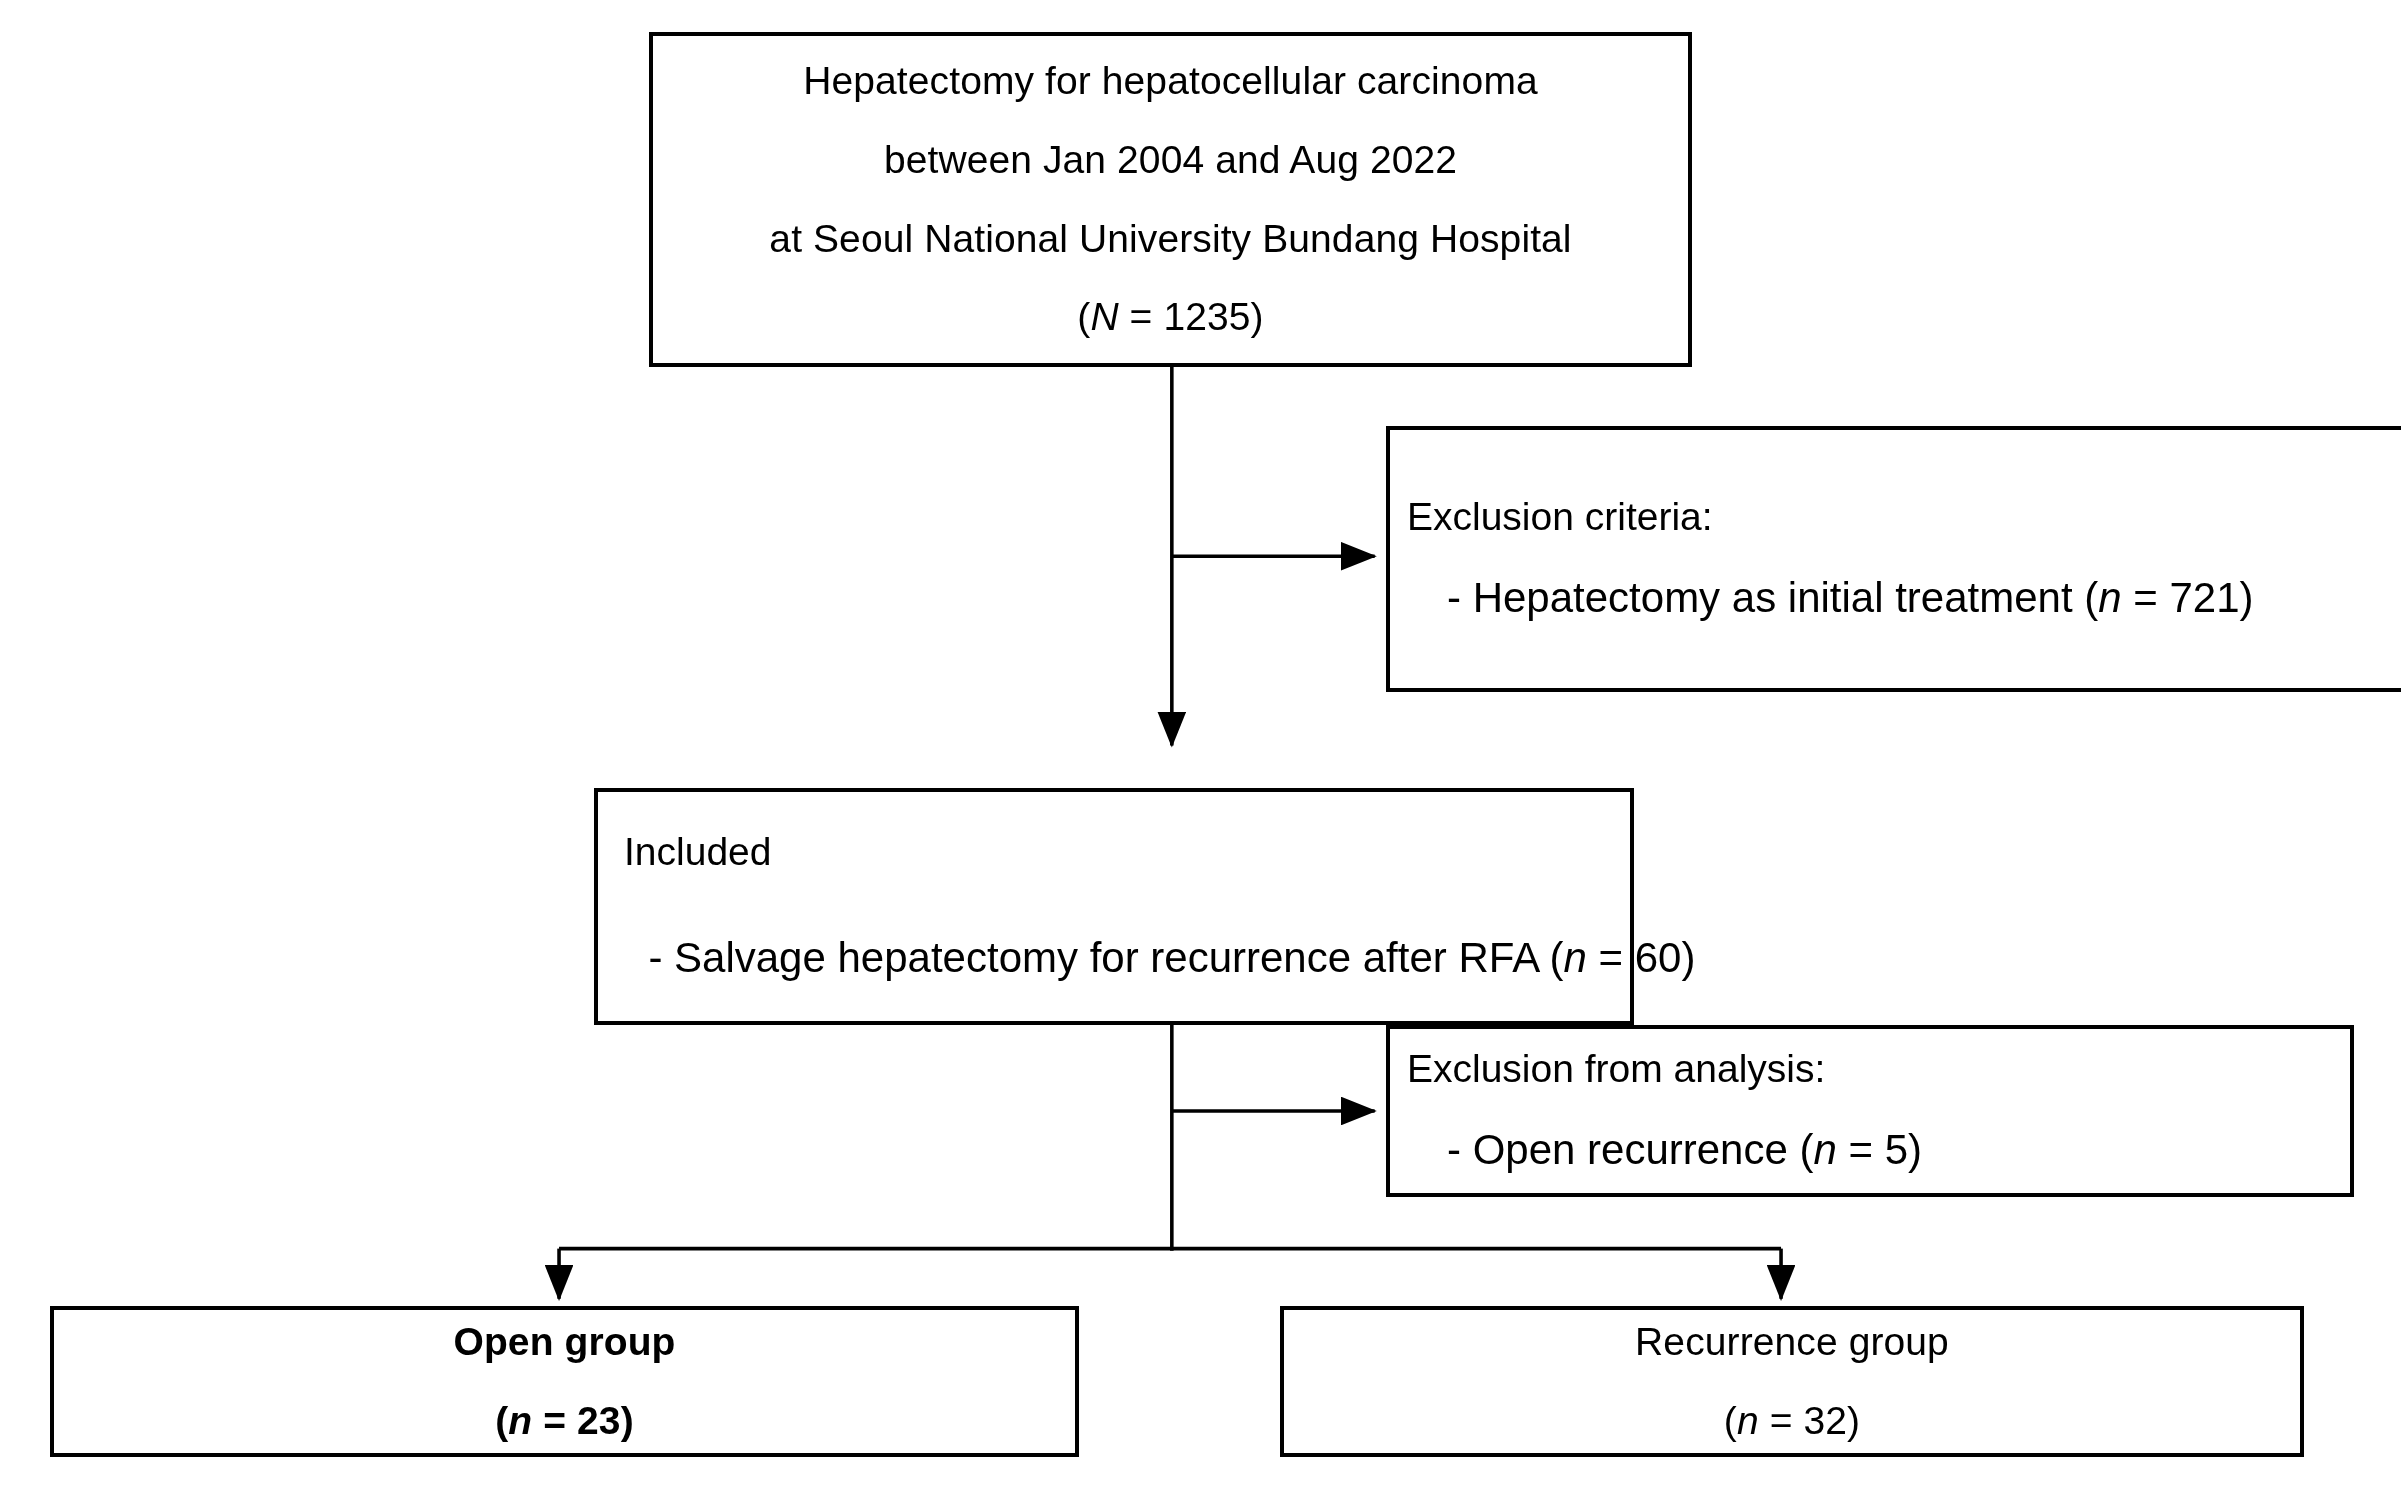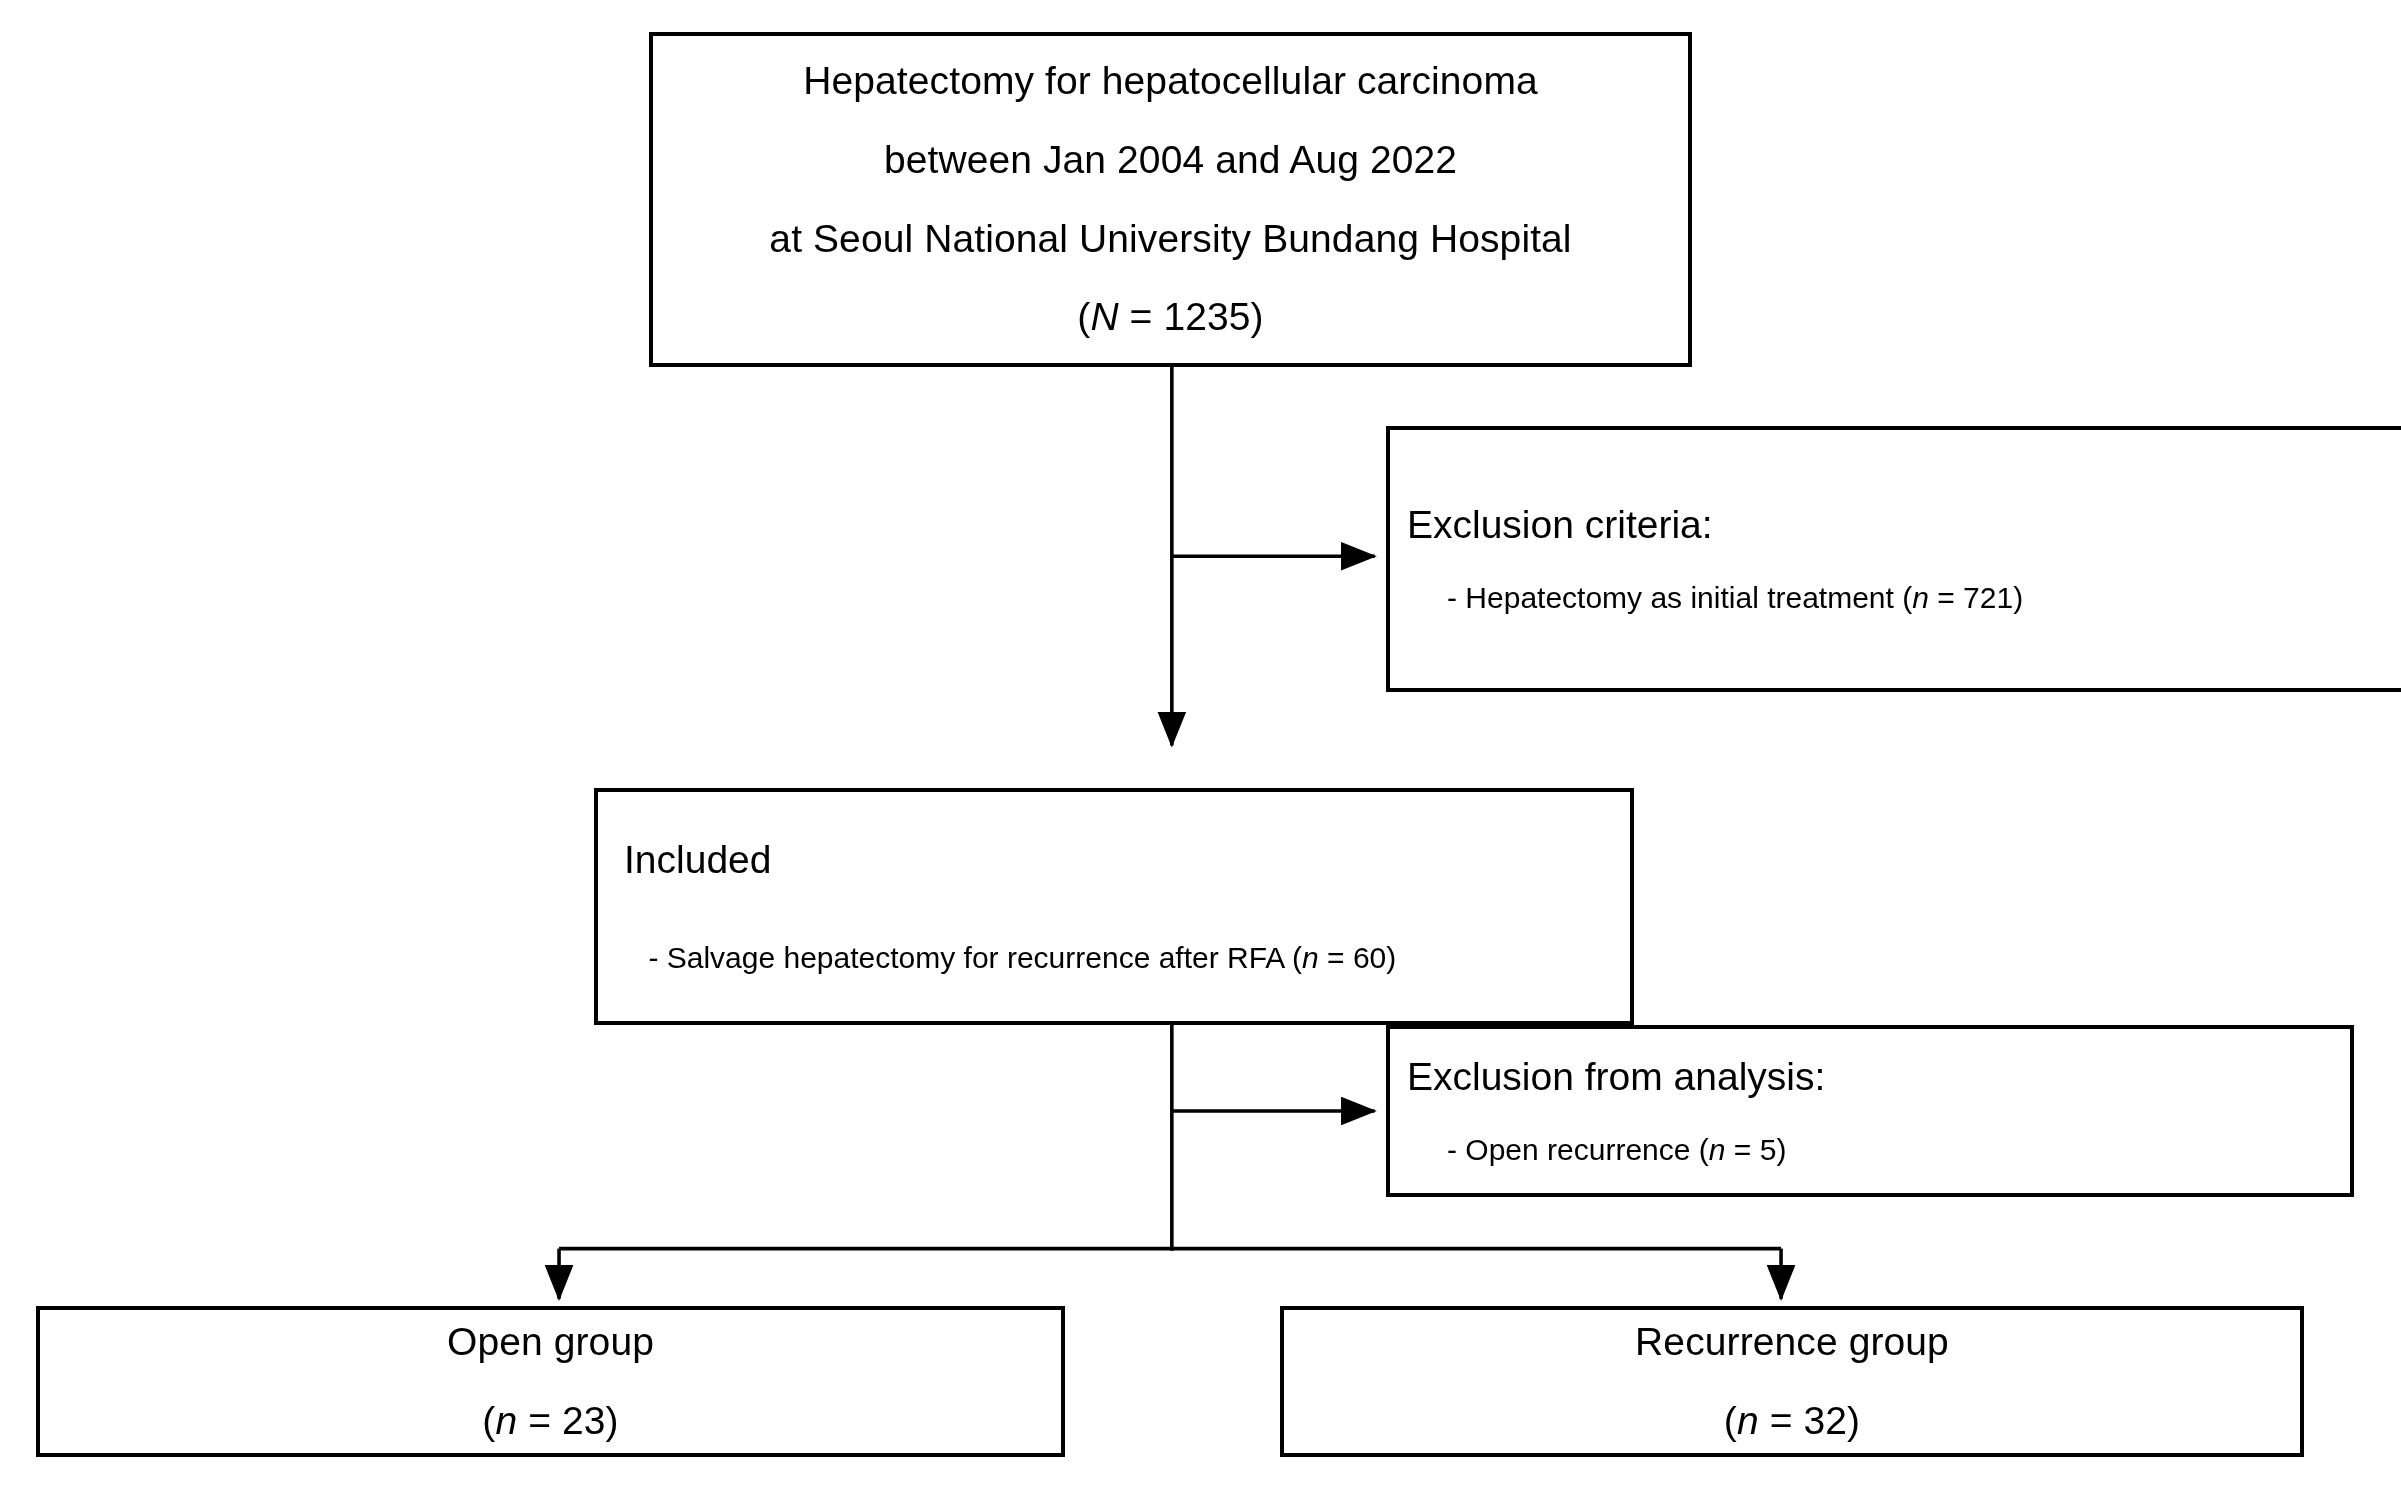--- a/index.html
+++ b/index.html
@@ -50,32 +50,32 @@
     line-height: 1.30;
     white-space: pre;
     letter-spacing: 0.1px;
   }
   .heading-line {
     font-size: 39px;
     line-height: 1.30;
     white-space: pre;
   }
   .bullet-line {
-    font-size: 30px;
+    font-size: 42px;
     line-height: 1.34;
     white-space: pre;
   }
   .it { font-style: italic; }
 
   
   #node-source     { left: 649px;  top: 32px;   width: 1043px; height: 335px;  padding: 0 17px; }
   #node-excl-crit  { left: 1386px; top: 426px;  width: 1141px; height: 266px;  padding: 0 17px; }
   #node-included   { left: 594px;  top: 788px; width: 1040px; height: 237px;  padding: 0 26px; }
   #node-excl-anal  { left: 1386px; top: 1025px; width: 968px; height: 172px;  padding: 0 17px; }
-  #node-open       { left: 36px;   top: 1306px; width: 1029px; height: 151px;  padding: 0 13px; }
+  #node-open       { left: 50px;   top: 1306px; width: 1029px; height: 151px;  padding: 0 13px; font-weight: bold; }
   #node-lap        { left: 1280px; top: 1306px; width: 1024px; height: 151px;  padding: 0 13px; }
 
   .indent-1 { padding-left: 40px; }
   .indent-2 { padding-left: 24.4px; }
 </style>
 </head>
 <body>
 
 <div id="canvas">
 

